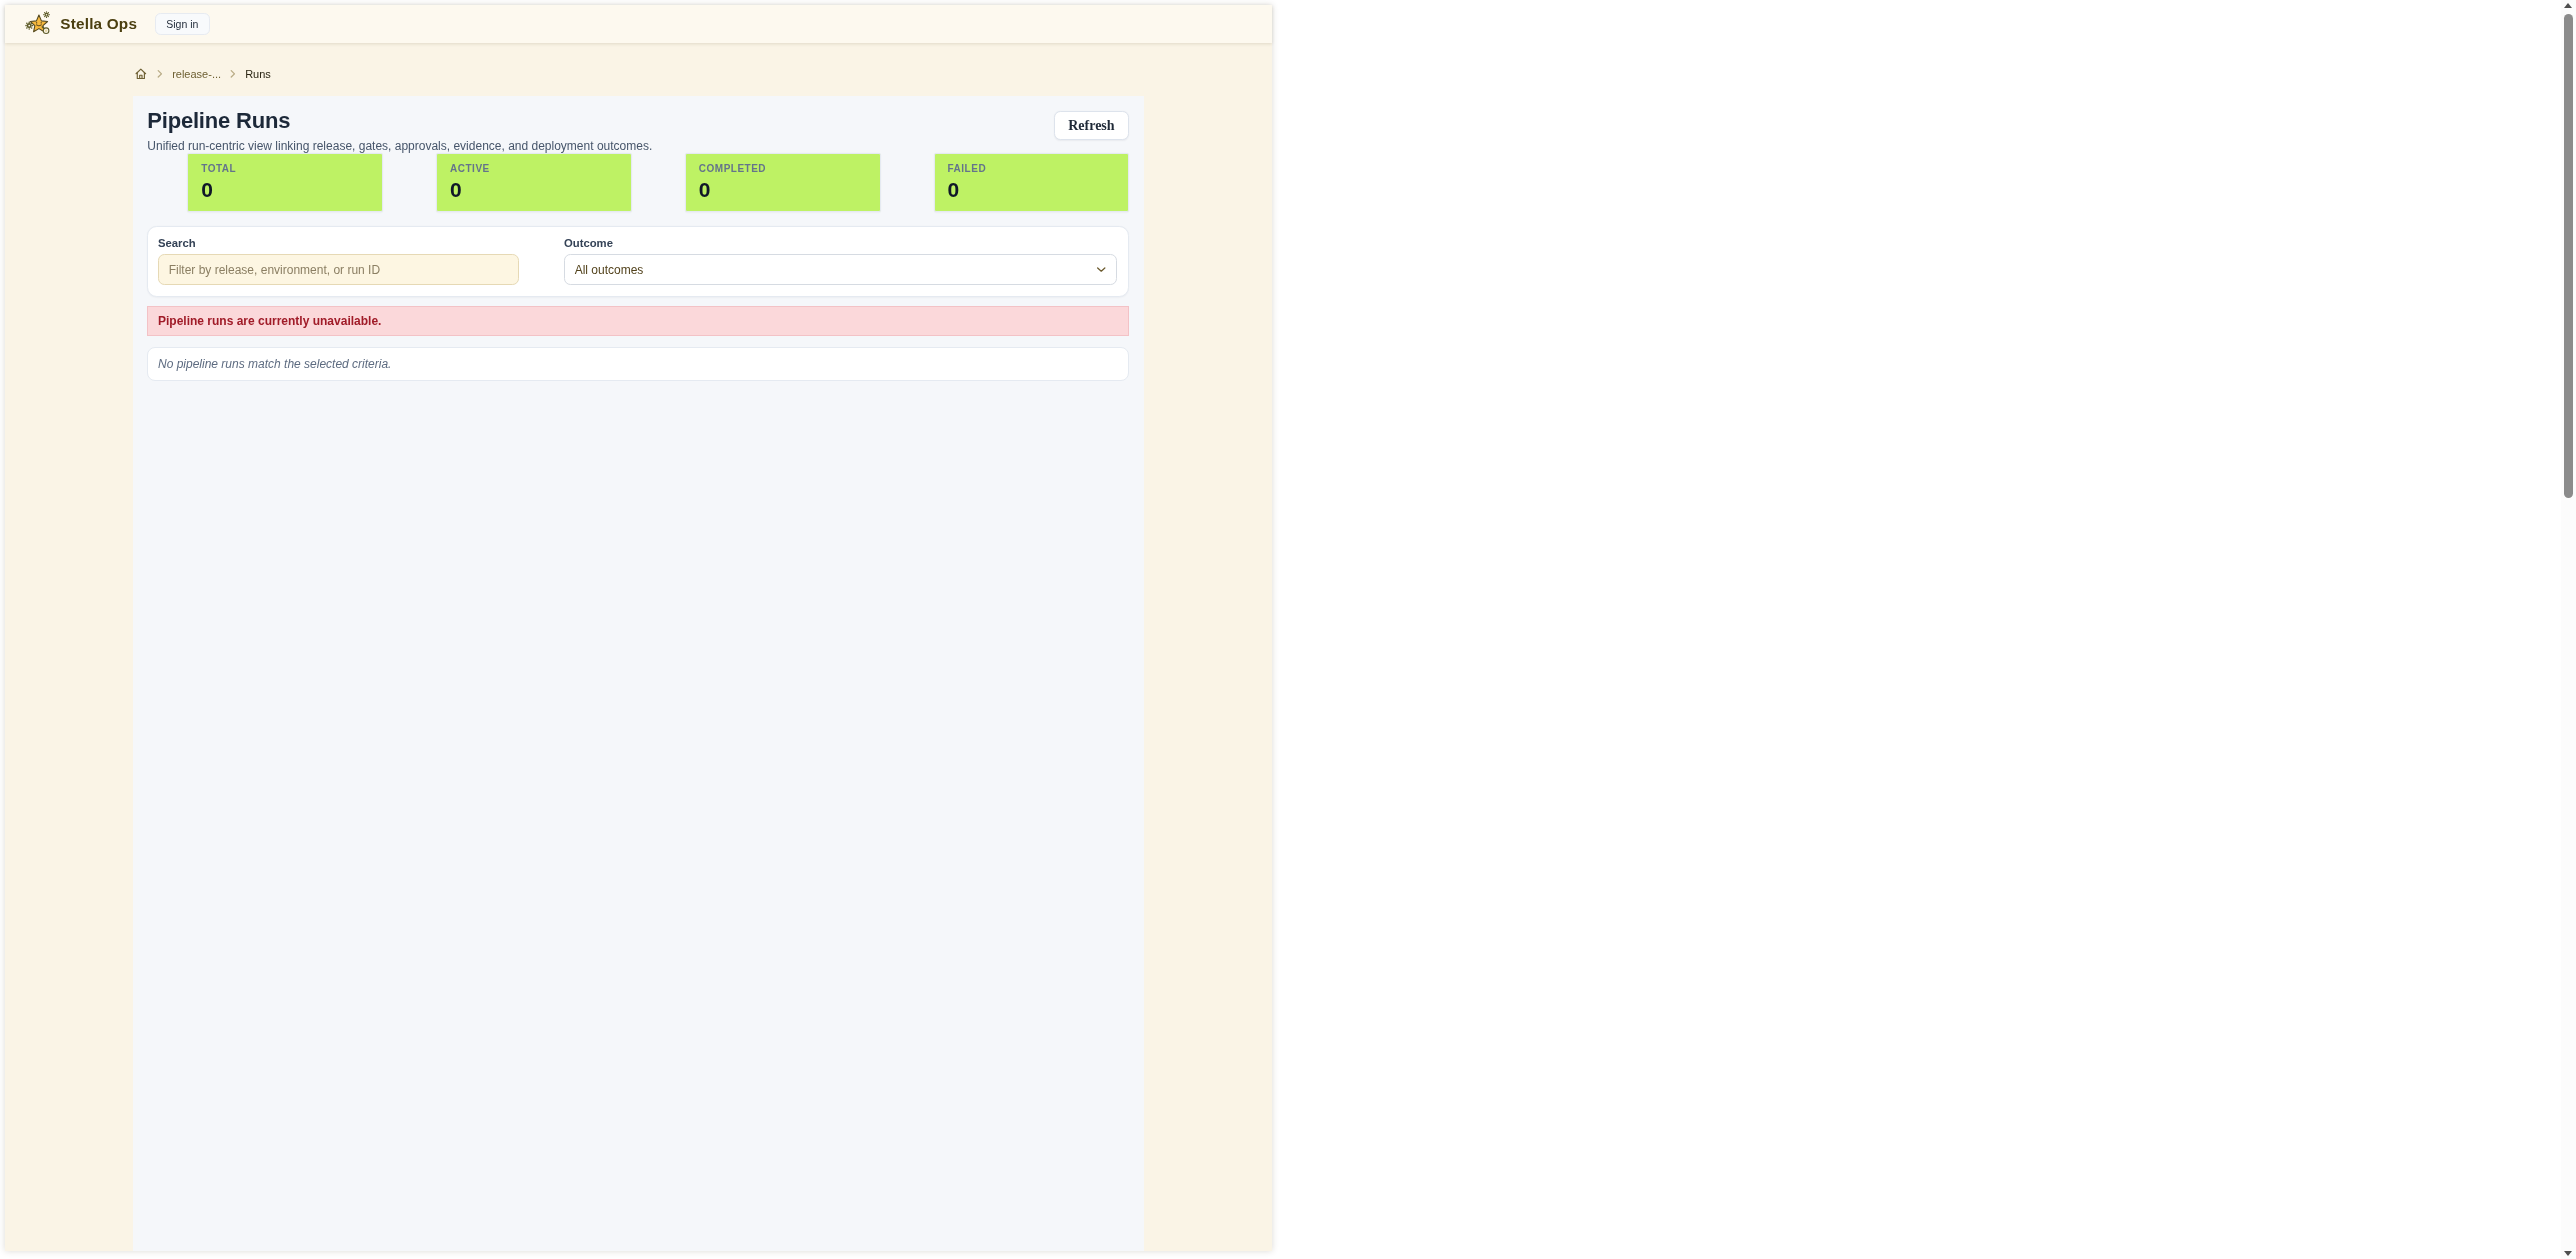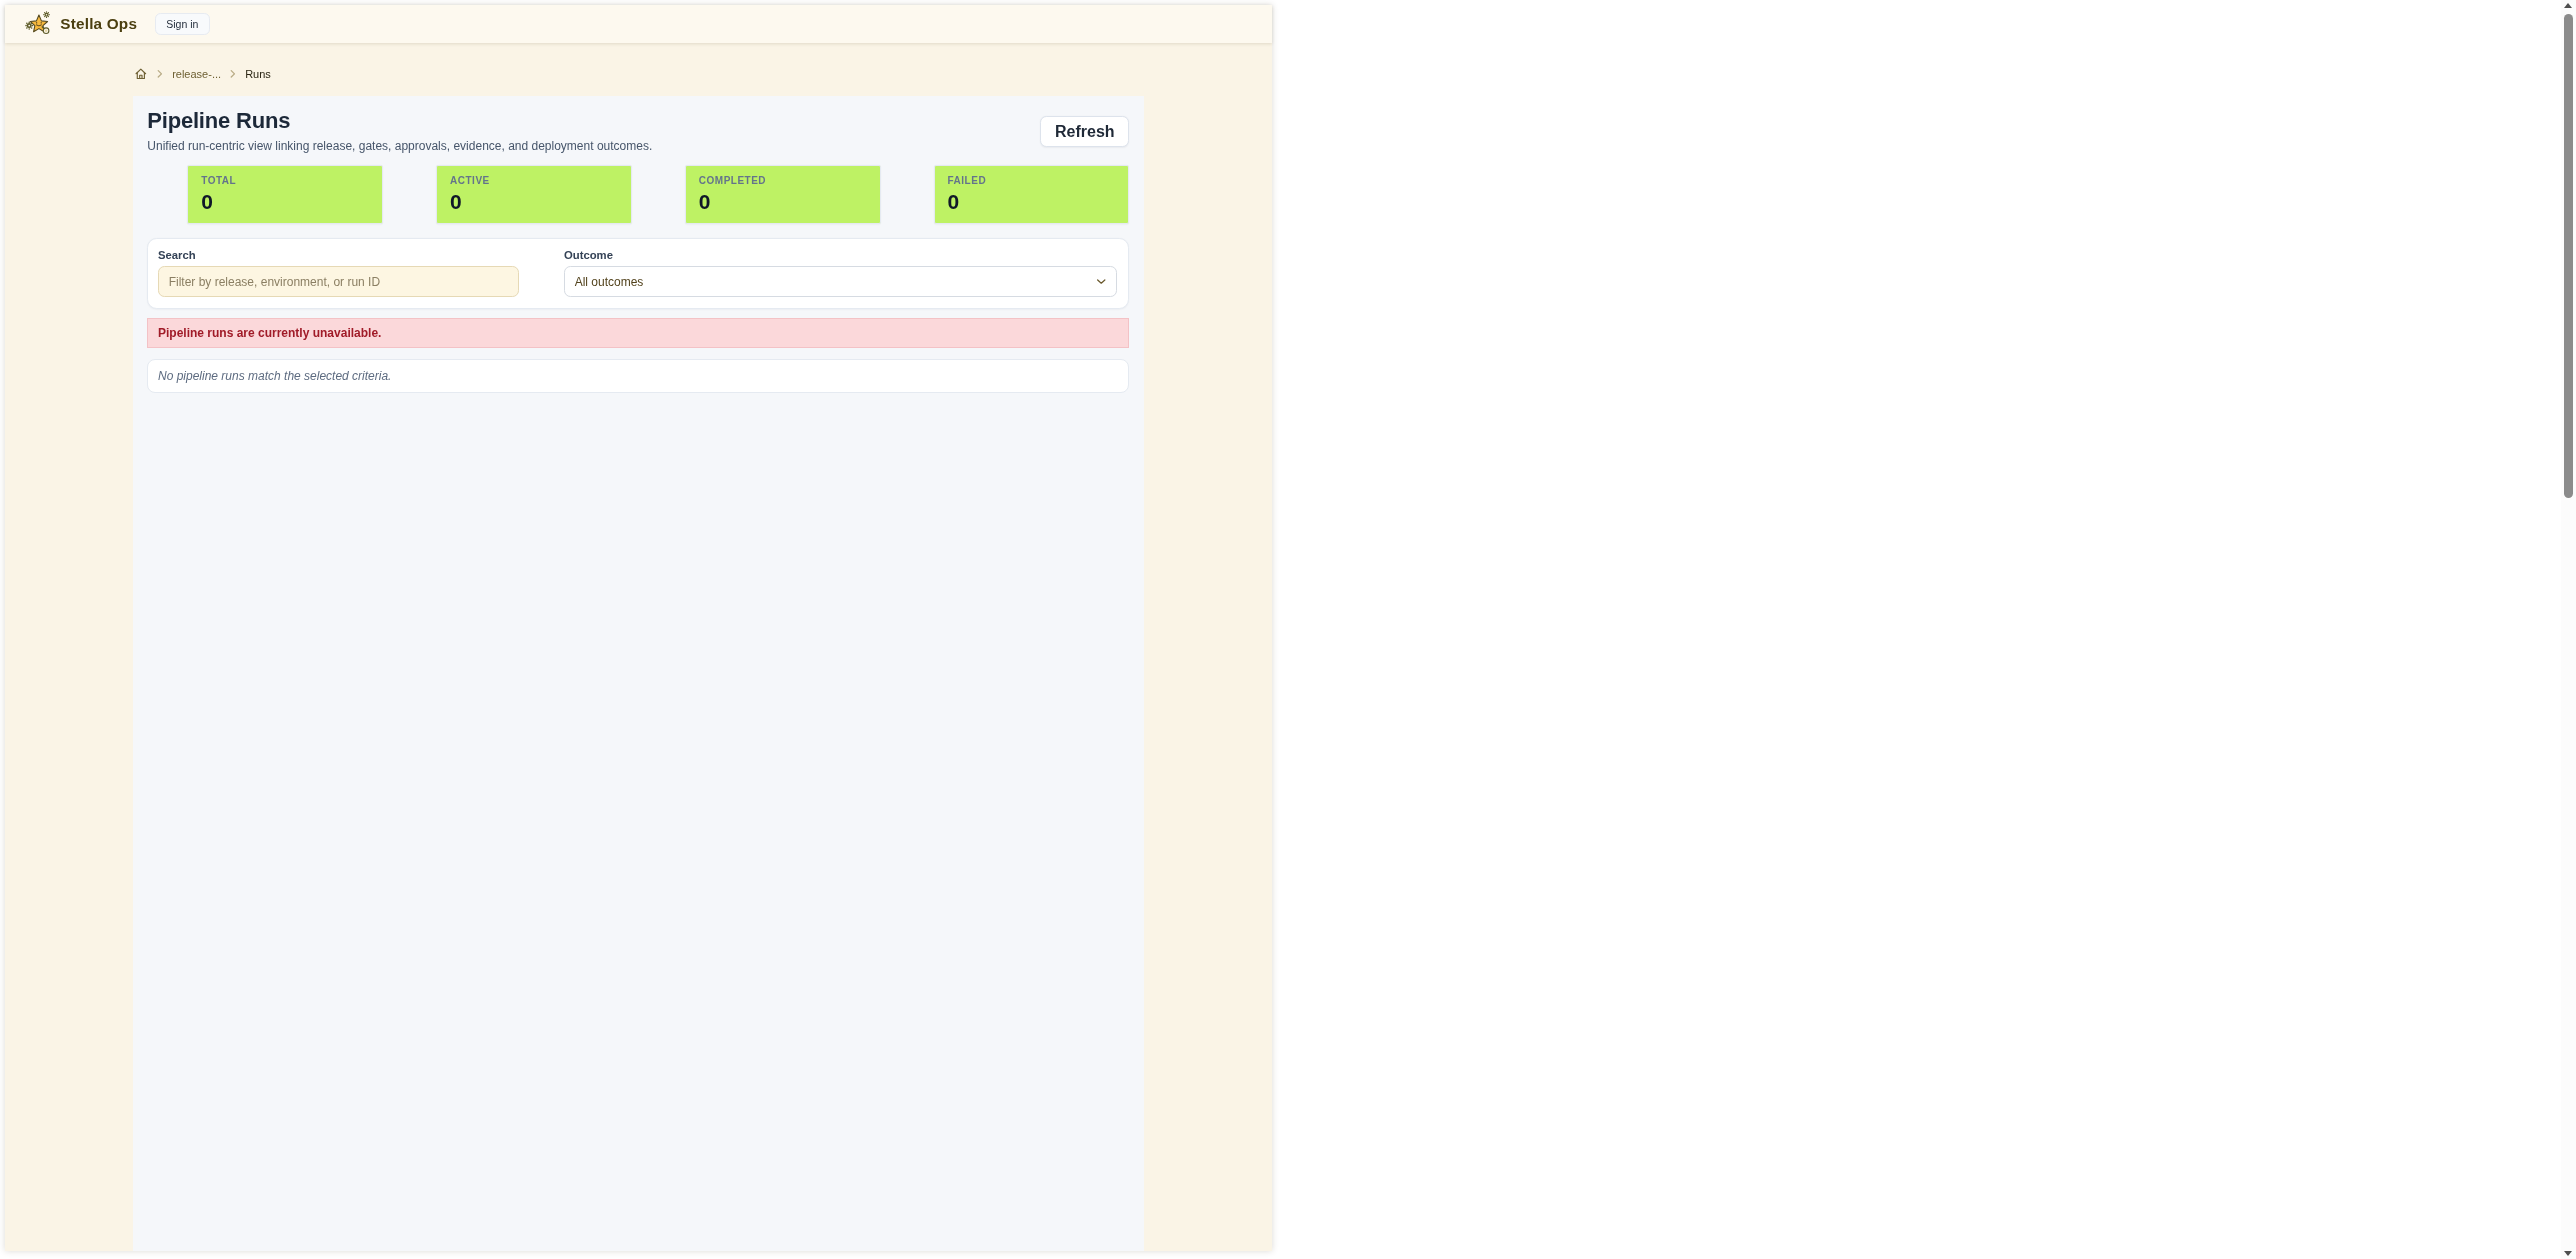--- a/index.html
+++ b/index.html
@@ -75,38 +75,37 @@
   .crumb-current { color: #2a2514; font-weight: 500; text-align: center; }
   .crumb-sep { display: flex; align-items: center; }
 
   
   .panel {
     flex: 1;
     background: #f5f7fa;
     padding: 11.3px 14.5px 16px 14.5px;
   }
   .page-head {
-    display: flex; justify-content: space-between; align-items: center;
-    margin-bottom: 12px;
+    display: flex; justify-content: space-between; align-items: flex-start;
     gap: 20px;
   }
   .page-title {
     margin: 0; font-size: 22px; font-weight: 700; color: #1d2939;
     letter-spacing: -0.2px; line-height: 1.15;
   }
   .page-subtitle {
     margin: 5.6px 0 0 0; font-size: 12px; color: #46556a;
   }
   .refresh-btn {
     margin-top: 3.2px;
     background: #ffffff; border: 0.8px solid #dde3ec; border-radius: 6.4px;
     padding: 5.6px 13.7px;
-    font-size: 16px; font-weight: 700; color: #1f2937; cursor: pointer;
+    font-size: 14px; font-weight: 700; color: #1f2937; cursor: pointer;
     box-shadow: 0 0.8px 1.6px rgba(16,24,40,0.05);
-    font-family: Liberation Sans, sans-serif;
+    font-family: Liberation Serif, serif;
   }
 
   .stats {
     display: grid; grid-template-columns: repeat(4, 1fr); gap: 13px;
     margin-bottom: 13.7px;
   }
   .stat-card {
     background: #bef264; border: 0.8px solid #e5eaf1; border-radius: 2px;
     padding: 9.7px 13px;
     box-shadow: 0 0.8px 1.6px rgba(16,24,40,0.04);

